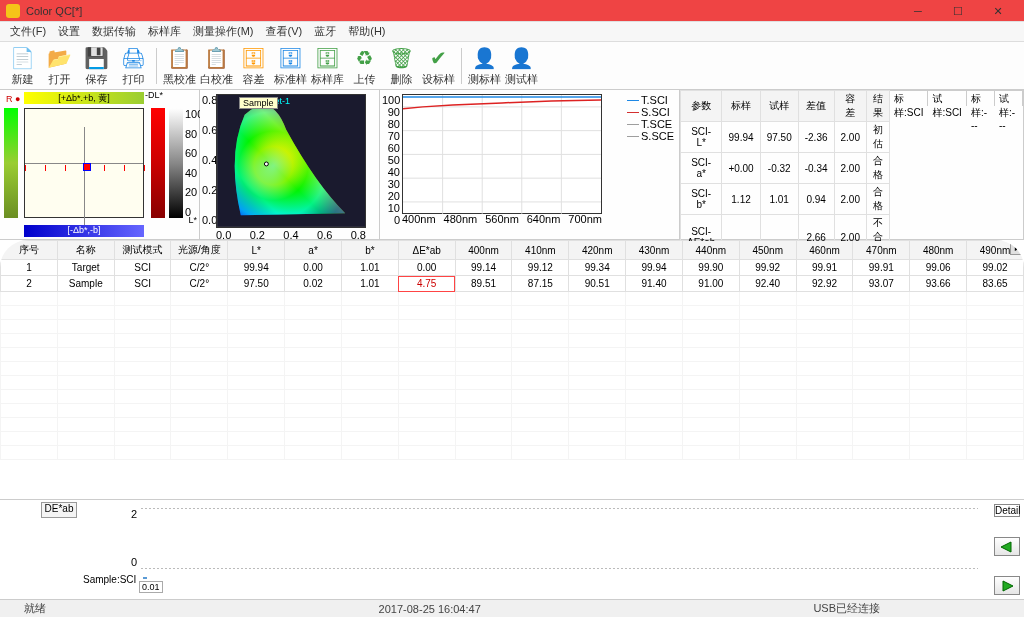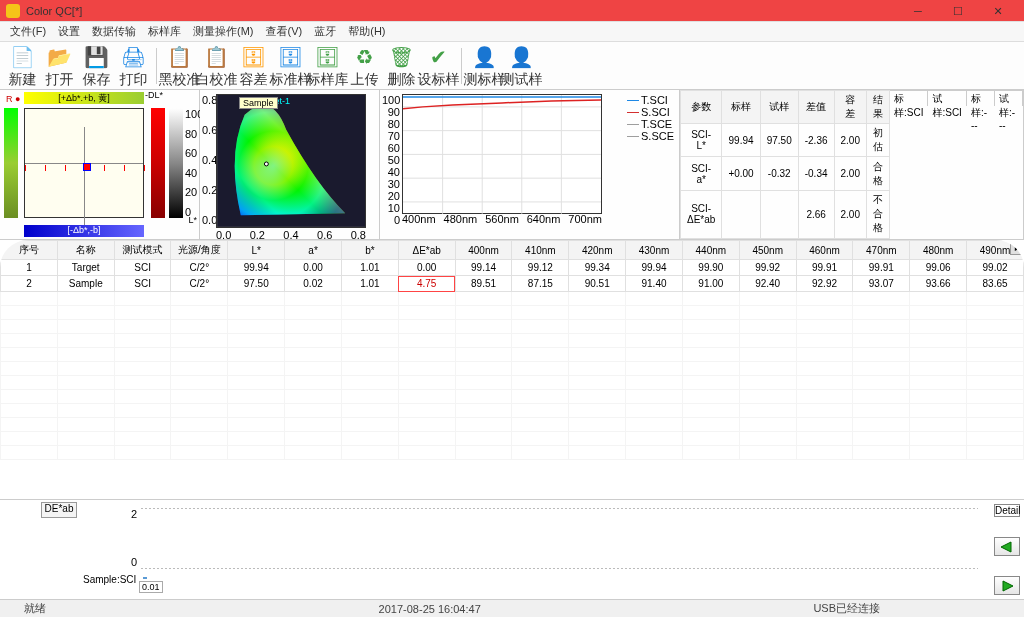--- a/index.html
+++ b/index.html
@@ -12,21 +12,21 @@
 .titlebar .winbtn { width: 40px; height: 22px; text-align: center; line-height: 22px; color: #333; cursor: pointer; }
 
 
 .menubar { height: 20px; display: flex; align-items: center; padding: 0 4px; background: #f7f7f7; border-bottom: 1px solid #ddd; }
 .menubar .mitem { padding: 2px 6px; color: #333; cursor: pointer; }
 
 
 .toolbar { height: 48px; display: flex; align-items: center; padding: 2px 4px; background: #fdfdfd; border-bottom: 1px solid #ccc; }
 .tbtn { width: 33px; display: flex; flex-direction: column; align-items: center; margin: 0 2px; cursor: pointer; }
 .tbtn .ticon { width: 28px; height: 28px; display: flex; align-items: center; justify-content: center; font-size: 20px; }
-.tbtn .tlabel { font-size: 14px; color: #333; white-space: nowrap; }
+.tbtn .tlabel { font-size: 11px; color: #333; white-space: nowrap; }
 .tsep { width: 1px; height: 36px; background: #ccc; margin: 0 4px; }
 
 
 .panels { display: flex; height: 150px; border-bottom: 1px solid #ccc; }
 .panel { border-right: 1px solid #ccc; position: relative; background: #fefefe; }
 .panel.p1 { width: 200px; }
 .panel.p2 { width: 180px; }
 .panel.p3 { width: 300px; }
 .panel.p4 { flex: 1; display: flex; }
 
@@ -344,20 +344,28 @@
           </tr>
           <tr>
             <td>SCI-a*</td>
             <td>+0.00</td>
             <td>-0.32</td>
             <td>-0.34</td>
             <td>2.00</td>
             <td>合格</td>
           </tr>
           <tr>
+            <td>SCI-b*</td>
+            <td>1.12</td>
+            <td>1.01</td>
+            <td>0.94</td>
+            <td>2.00</td>
+            <td>合格</td>
+          </tr>
+          <tr>
             <td>SCI-ΔE*ab</td>
             <td></td>
             <td></td>
             <td>2.66</td>
             <td>2.00</td>
             <td>不合格</td>
           </tr>
         </tbody>
       </table>
     <div class="p4-footer" id="p4foot">

